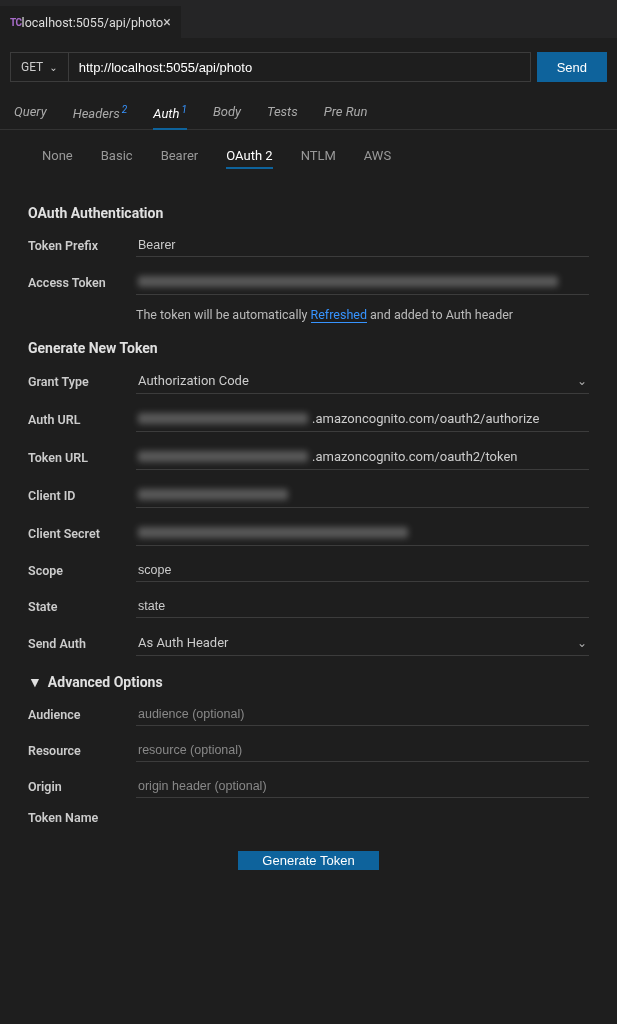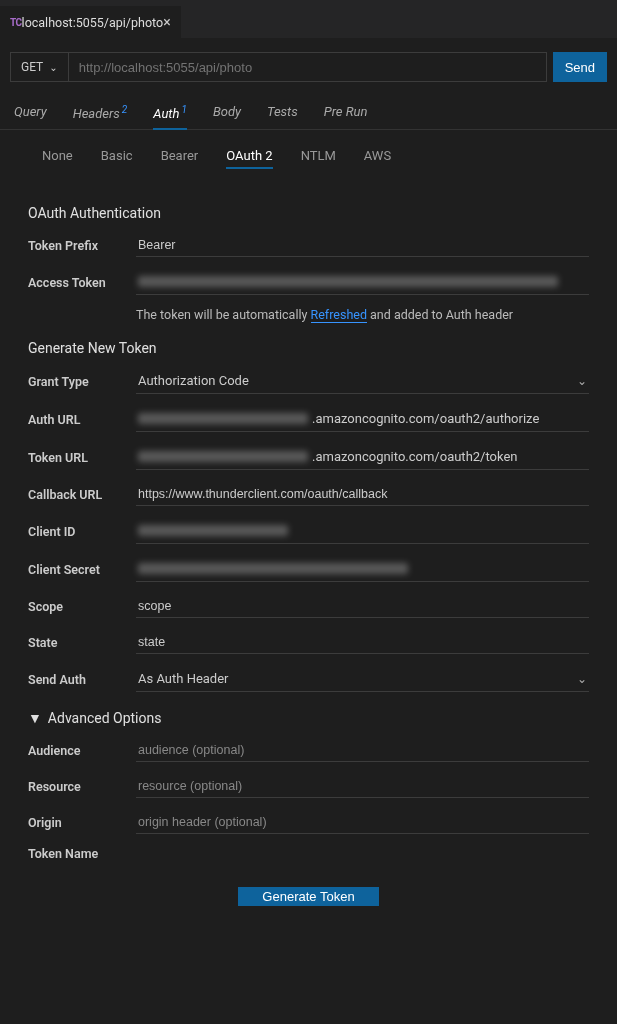--- a/index.html
+++ b/index.html
@@ -59,29 +59,29 @@
     font-size: 12px;
     cursor: pointer;
   }
   .url-input {
     flex: 1;
     background: #1e1e1e;
     border: 1px solid #3c3c3c;
     border-left: none;
     height: 30px;
     padding: 0 10px;
-    color: #737373;
+    color: #ffffff;
     font-size: 13px;
   }
   .send-btn {
     background: #0e639c;
     color: #fff;
     border: none;
     height: 30px;
-    padding: 0 12px;
+    padding: 0 20px;
     margin-left: 6px;
     font-size: 13px;
     cursor: pointer;
   }
   .req-tabs {
     display: flex;
     gap: 26px;
     padding: 6px 14px 0 14px;
     border-bottom: 1px solid #333;
     font-size: 13px;
@@ -127,21 +127,21 @@
   .panel {
     padding: 10px 28px 20px 28px;
     height: 870px;
     overflow-y: auto;
   }
   .panel::-webkit-scrollbar { width: 12px; }
   .panel::-webkit-scrollbar-thumb { background: #424242; }
   .section-title {
     color: #e0e0e0;
     font-size: 14px;
-    font-weight: 400;
+    font-weight: 700;
     margin: 18px 0 10px 0;
   }
   .section-title.adv {
     display: flex;
     align-items: center;
     gap: 6px;
     cursor: pointer;
   }
   .form-row {
     display: flex;
@@ -291,24 +291,20 @@
   </div>
 
   <div class="form-row">
     <div class="form-label">Token URL</div>
     <div class="form-field-wrap">
       <span class="blur-strip" style="width:170px; margin-right:4px;"></span>
       <span>.amazoncognito.com/oauth2/token</span>
     </div>
   </div>
 
-  <div class="form-row">
-    <div class="form-label">Callback URL</div>
-    <input class="form-field" value="https://www.thunderclient.com/oauth/callback" style="">
-  </div>
 
   <div class="form-row">
     <div class="form-label">Client ID</div>
     <div class="form-field-wrap">
       <span class="blur-strip" style="width:150px;"></span>
     </div>
   </div>
 
   <div class="form-row">
     <div class="form-label">Client Secret</div>

